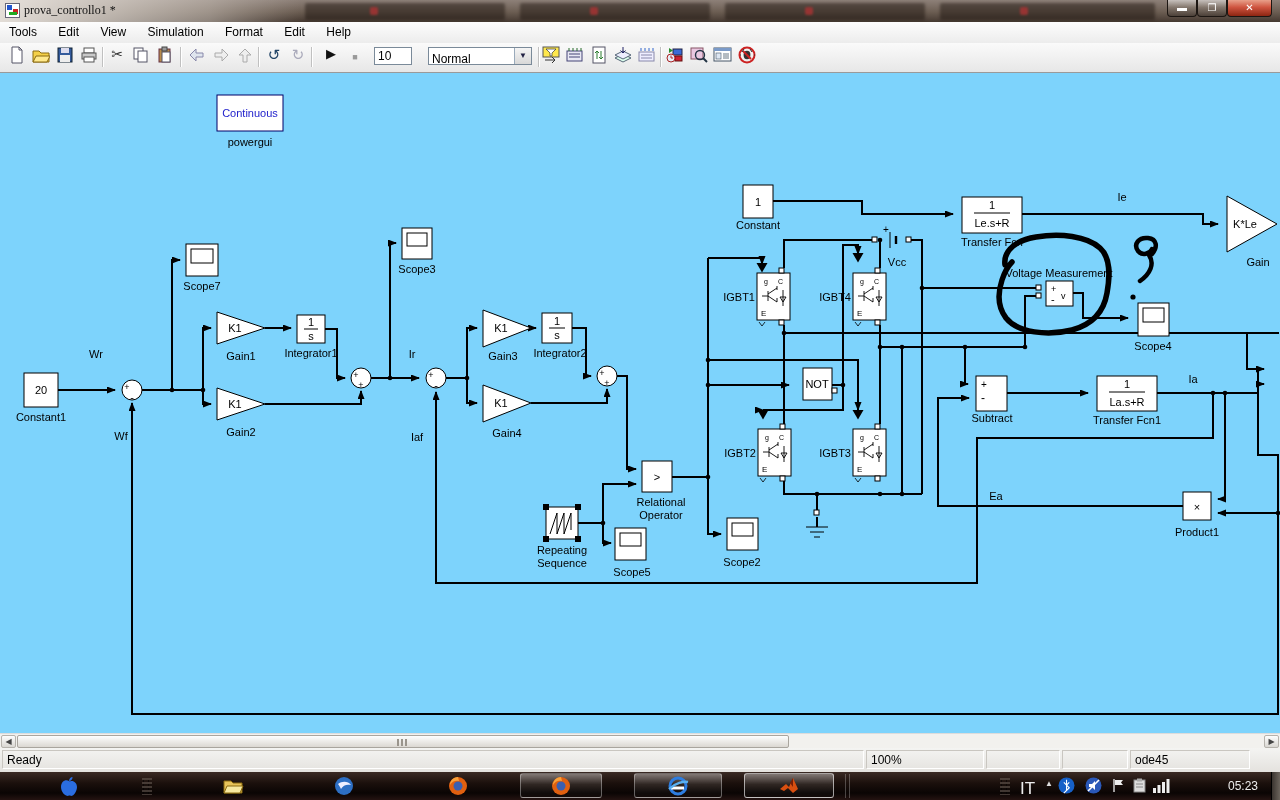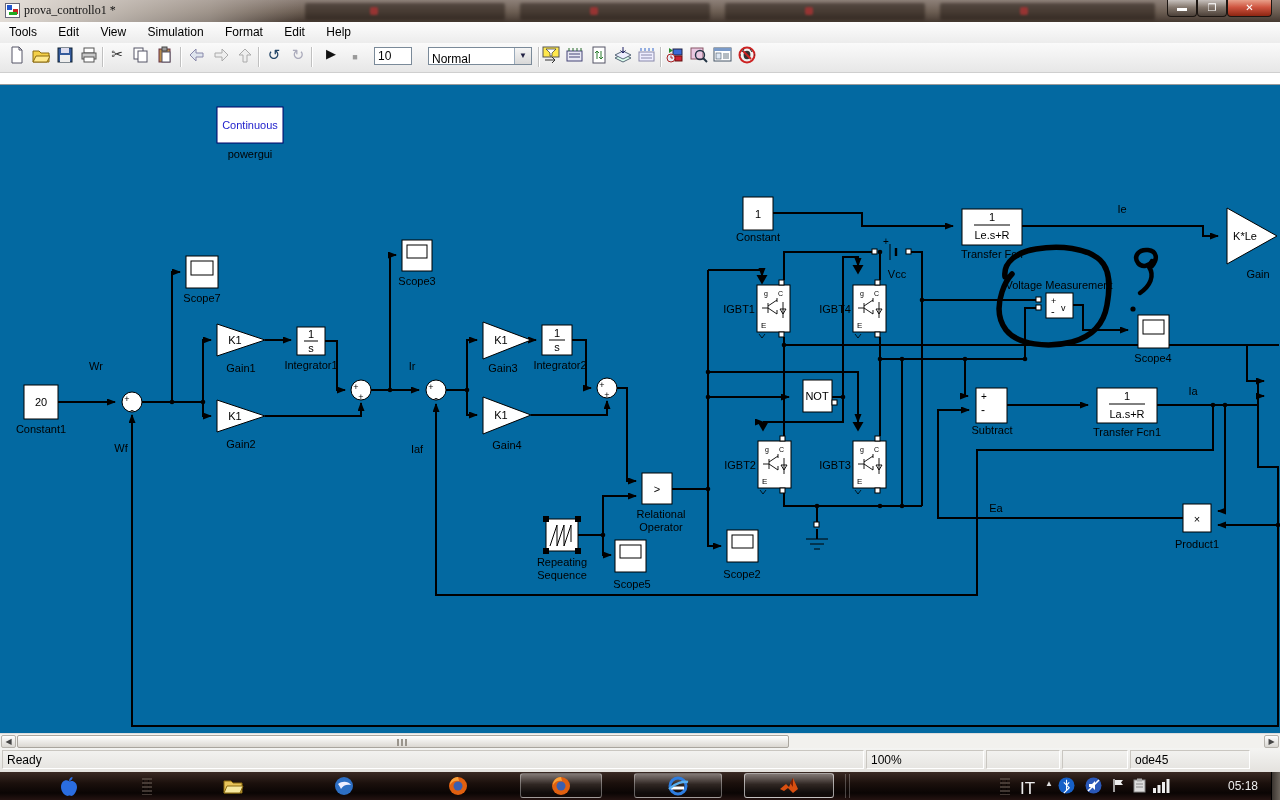--- a/index.html
+++ b/index.html
@@ -32,22 +32,22 @@
   #toolbar{position:absolute;left:0;top:43px;width:1280px;height:29px;
     background:linear-gradient(#fafafa,#e7e7e7);border-bottom:1px solid #cfcfcf;}
   .tbtn{position:absolute;top:3px;width:22px;height:22px;text-align:center;}
   .tsep{position:absolute;top:4px;width:1px;height:20px;background:#c0c0c0;border-right:1px solid #fff;}
   .tfield{position:absolute;top:4px;height:18px;background:#fff;border:1px solid #7a8a99;
     box-sizing:border-box;font-size:12px;padding:1px 3px;}
   #combo-arrow{position:absolute;top:0;right:0;width:16px;height:16px;
     background:linear-gradient(#f5f5f5,#d8d8d8);border-left:1px solid #9ab;
     font-size:8px;text-align:center;line-height:16px;color:#224;}
   
-  #canvas{position:absolute;left:0;top:72px;width:1280px;height:661px;background:#0369a1;
-    border-top:1px solid #9a9a9a;box-sizing:border-box;margin-top:12px;}
+  #canvas{position:absolute;left:0;top:72px;width:1280px;height:661px;background:#7dd3fc;
+    border-top:1px solid #9a9a9a;box-sizing:border-box;}
   
   #hscroll{position:absolute;left:0;top:733px;width:1280px;height:15px;
     background:#f2f1ee;border-top:1px solid #dcdcdc;}
   .sarrow{position:absolute;top:1px;width:15px;height:13px;background:linear-gradient(#fdfdfd,#d9d7d2);
     border:1px solid #b5b2ac;box-sizing:border-box;border-radius:2px;font-size:8px;
     text-align:center;line-height:12px;color:#444;}
   #sthumb{position:absolute;left:17px;top:1px;width:772px;height:13px;border-radius:2px;
     background:linear-gradient(#fefefe,#dbd8d2);border:1px solid #a9a59e;box-sizing:border-box;}
   #sgrip{position:absolute;left:50%;top:3px;margin-left:-6px;width:12px;height:7px;
     background:repeating-linear-gradient(90deg,#9a958d 0,#9a958d 2px,transparent 2px,transparent 4px);}
@@ -690,17 +690,17 @@
           <rect x="6" y="1.5" width="5" height="3" fill="#aaa"></rect>
           <path d="M5,7 h7 M5,10 h7" stroke="#888"></path>
         </svg></div>
     <div class="task-ico" style="left:1152px;top:6px">
       <svg width="18" height="16">
           <rect x="1" y="10" width="3" height="5" fill="#eee"></rect>
           <rect x="5.5" y="7" width="3" height="8" fill="#eee"></rect>
           <rect x="10" y="4" width="3" height="11" fill="#eee"></rect>
           <rect x="14.5" y="1" width="3" height="14" fill="#eee"></rect>
         </svg></div>
-    <span class="tray-txt" style="left:1228px;font-size:12px">05:18</span>
+    <span class="tray-txt" style="left:1228px;font-size:12px">05:23</span>
     <div id="show-desktop"></div>
   </div>
 
 </div>
 
 </body></html>

